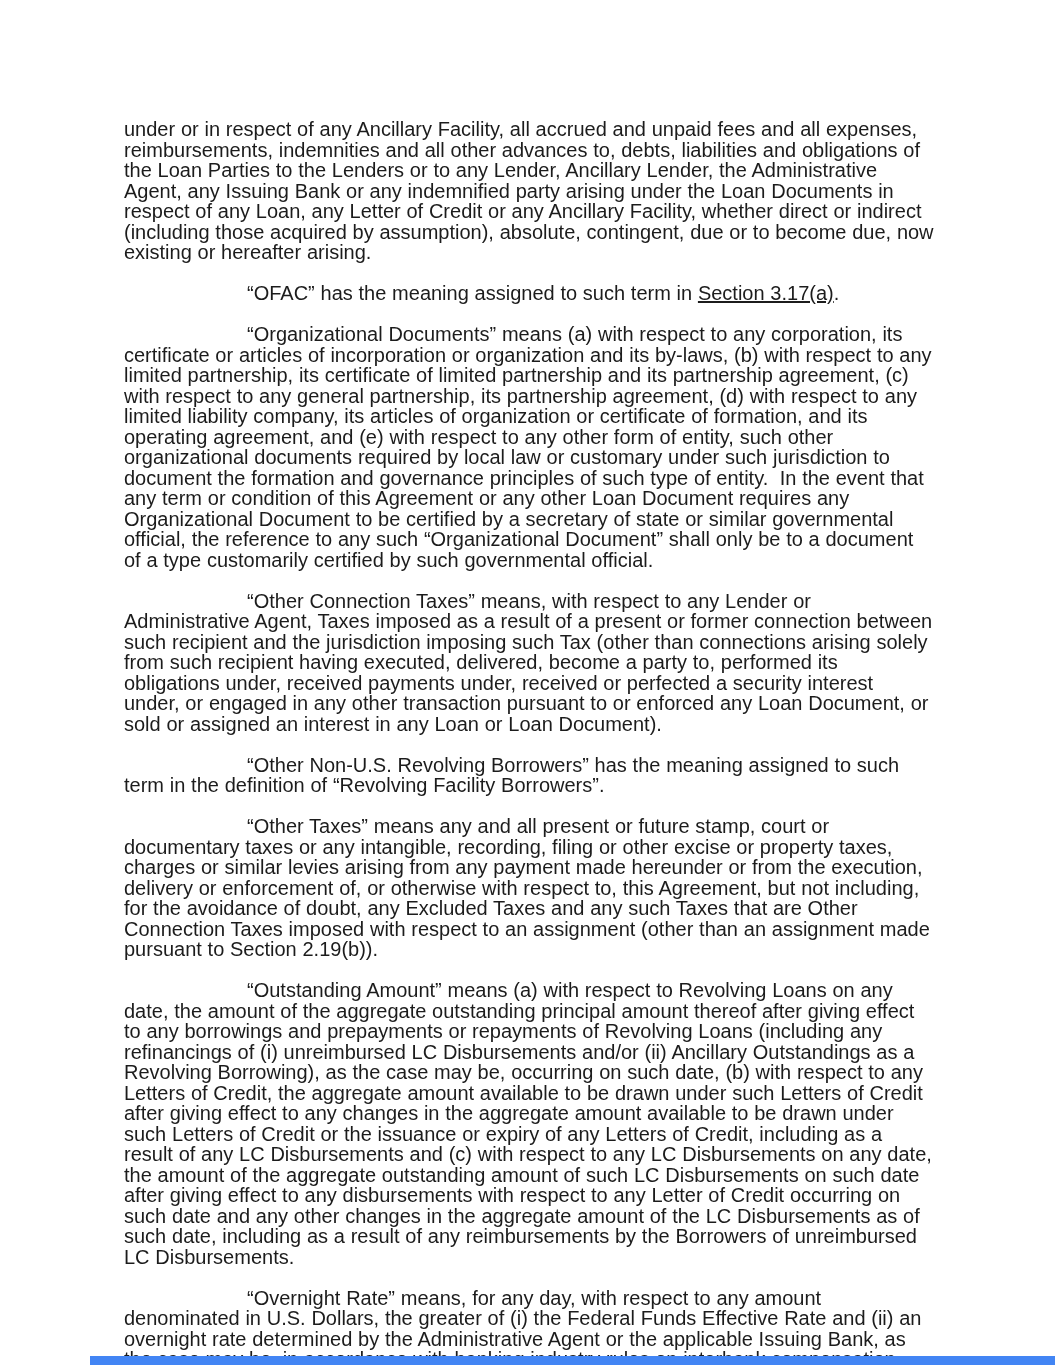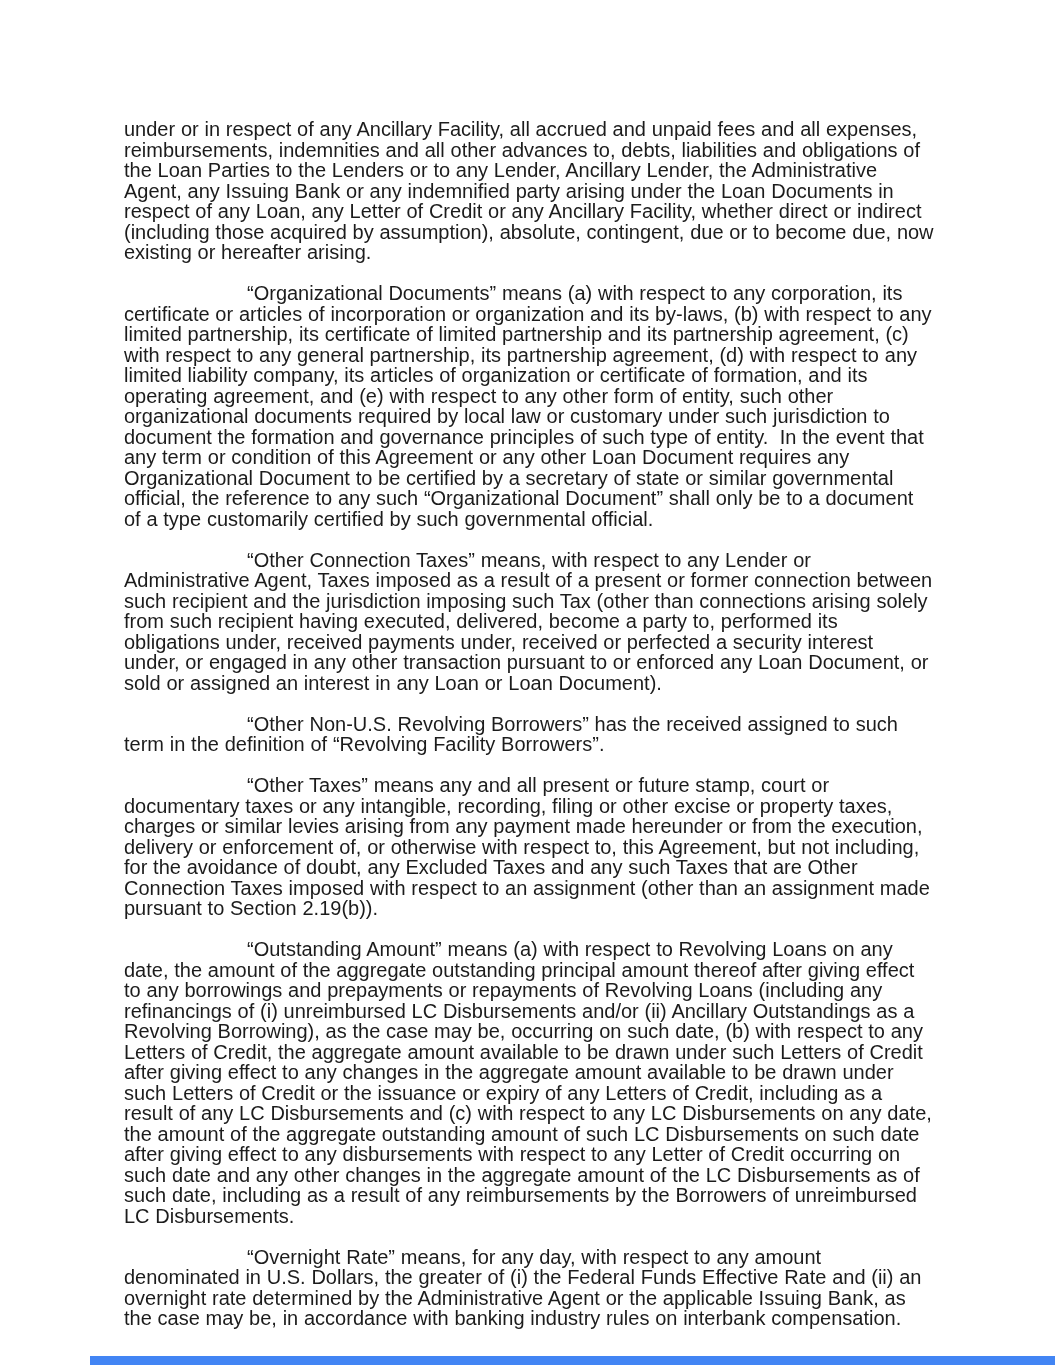--- a/index.html
+++ b/index.html
@@ -47,27 +47,28 @@
 </style>
 </head>
 <body>
 
 <div class="page">
 
   <div class="doc-body">
 
     <p>under or in respect of any Ancillary Facility, all accrued and unpaid fees and all expenses, reimbursements, indemnities and all other advances to, debts, liabilities and obligations of the Loan Parties to the Lenders or to any Lender, Ancillary Lender, the Administrative Agent, any Issuing Bank or any indemnified party arising under the Loan Documents in respect of any Loan, any Letter of Credit or any Ancillary Facility, whether direct or indirect (including those acquired by assumption), absolute, contingent, due or to become due, now existing or hereafter arising.</p>
 
+    <p class="indent"><span>“OFAC” has the meaning assigned to such term in </span><span class="section-ref">Section 3.17(a)</span><span>.</span></p>
 
     <p class="indent">“Organizational Documents” means (a) with respect to any corporation, its certificate or articles of incorporation or organization and its by-laws, (b) with respect to any limited partnership, its certificate of limited partnership and its partnership agreement, (c) with respect to any general partnership, its partnership agreement, (d) with respect to any limited liability company, its articles of organization or certificate of formation, and its operating agreement, and (e) with respect to any other form of entity, such other organizational documents required by local law or customary under such jurisdiction to document the formation and governance principles of such type of entity.&nbsp; In the event that any term or condition of this Agreement or any other Loan Document requires any Organizational Document to be certified by a secretary of state or similar governmental official, the reference to any such “Organizational Document” shall only be to a document of a type customarily certified by such governmental official.</p>
 
 
     <p class="indent">“Other Connection Taxes” means, with respect to any Lender or Administrative Agent, Taxes imposed as a result of a present or former connection between such recipient and the jurisdiction imposing such Tax (other than connections arising solely from such recipient having executed, delivered, become a party to, performed its obligations under, received payments under, received or perfected a security interest under, or engaged in any other transaction pursuant to or enforced any Loan Document, or sold or assigned an interest in any Loan or Loan Document).</p>
 
-    <p class="indent">“Other Non-U.S. Revolving Borrowers” has the received assigned to such term in the definition of “Revolving Facility Borrowers”.</p>
+    <p class="indent">“Other Non-U.S. Revolving Borrowers” has the meaning assigned to such term in the definition of “Revolving Facility Borrowers”.</p>
 
     <p class="indent">“Other Taxes” means any and all present or future stamp, court or documentary taxes or any intangible, recording, filing or other excise or property taxes, charges or similar levies arising from any payment made hereunder or from the execution, delivery or enforcement of, or otherwise with respect to, this Agreement, but not including, for the avoidance of doubt, any Excluded Taxes and any such Taxes that are Other Connection Taxes imposed with respect to an assignment (other than an assignment made pursuant to Section 2.19(b)).</p>
 
     <p class="indent">“Outstanding Amount” means (a) with respect to Revolving Loans on any date, the amount of the aggregate outstanding principal amount thereof after giving effect to any borrowings and prepayments or repayments of Revolving Loans (including any refinancings of (i) unreimbursed LC Disbursements and/or (ii) Ancillary Outstandings as a Revolving Borrowing), as the case may be, occurring on such date, (b) with respect to any Letters of Credit, the aggregate amount available to be drawn under such Letters of Credit after giving effect to any changes in the aggregate amount available to be drawn under such Letters of Credit or the issuance or expiry of any Letters of Credit, including as a result of any LC Disbursements and (c) with respect to any LC Disbursements on any date, the amount of the aggregate outstanding amount of such LC Disbursements on such date after giving effect to any disbursements with respect to any Letter of Credit occurring on such date and any other changes in the aggregate amount of the LC Disbursements as of such date, including as a result of any reimbursements by the Borrowers of unreimbursed LC Disbursements.</p>
 
     <p class="indent">“Overnight Rate” means, for any day, with respect to any amount denominated in U.S. Dollars, the greater of (i) the Federal Funds Effective Rate and (ii) an overnight rate determined by the Administrative Agent or the applicable Issuing Bank, as the case may be, in accordance with banking industry rules on interbank compensation.</p>
 
   </div>
 
   <div class="selection-bar" style="background:#4285f4"></div>

